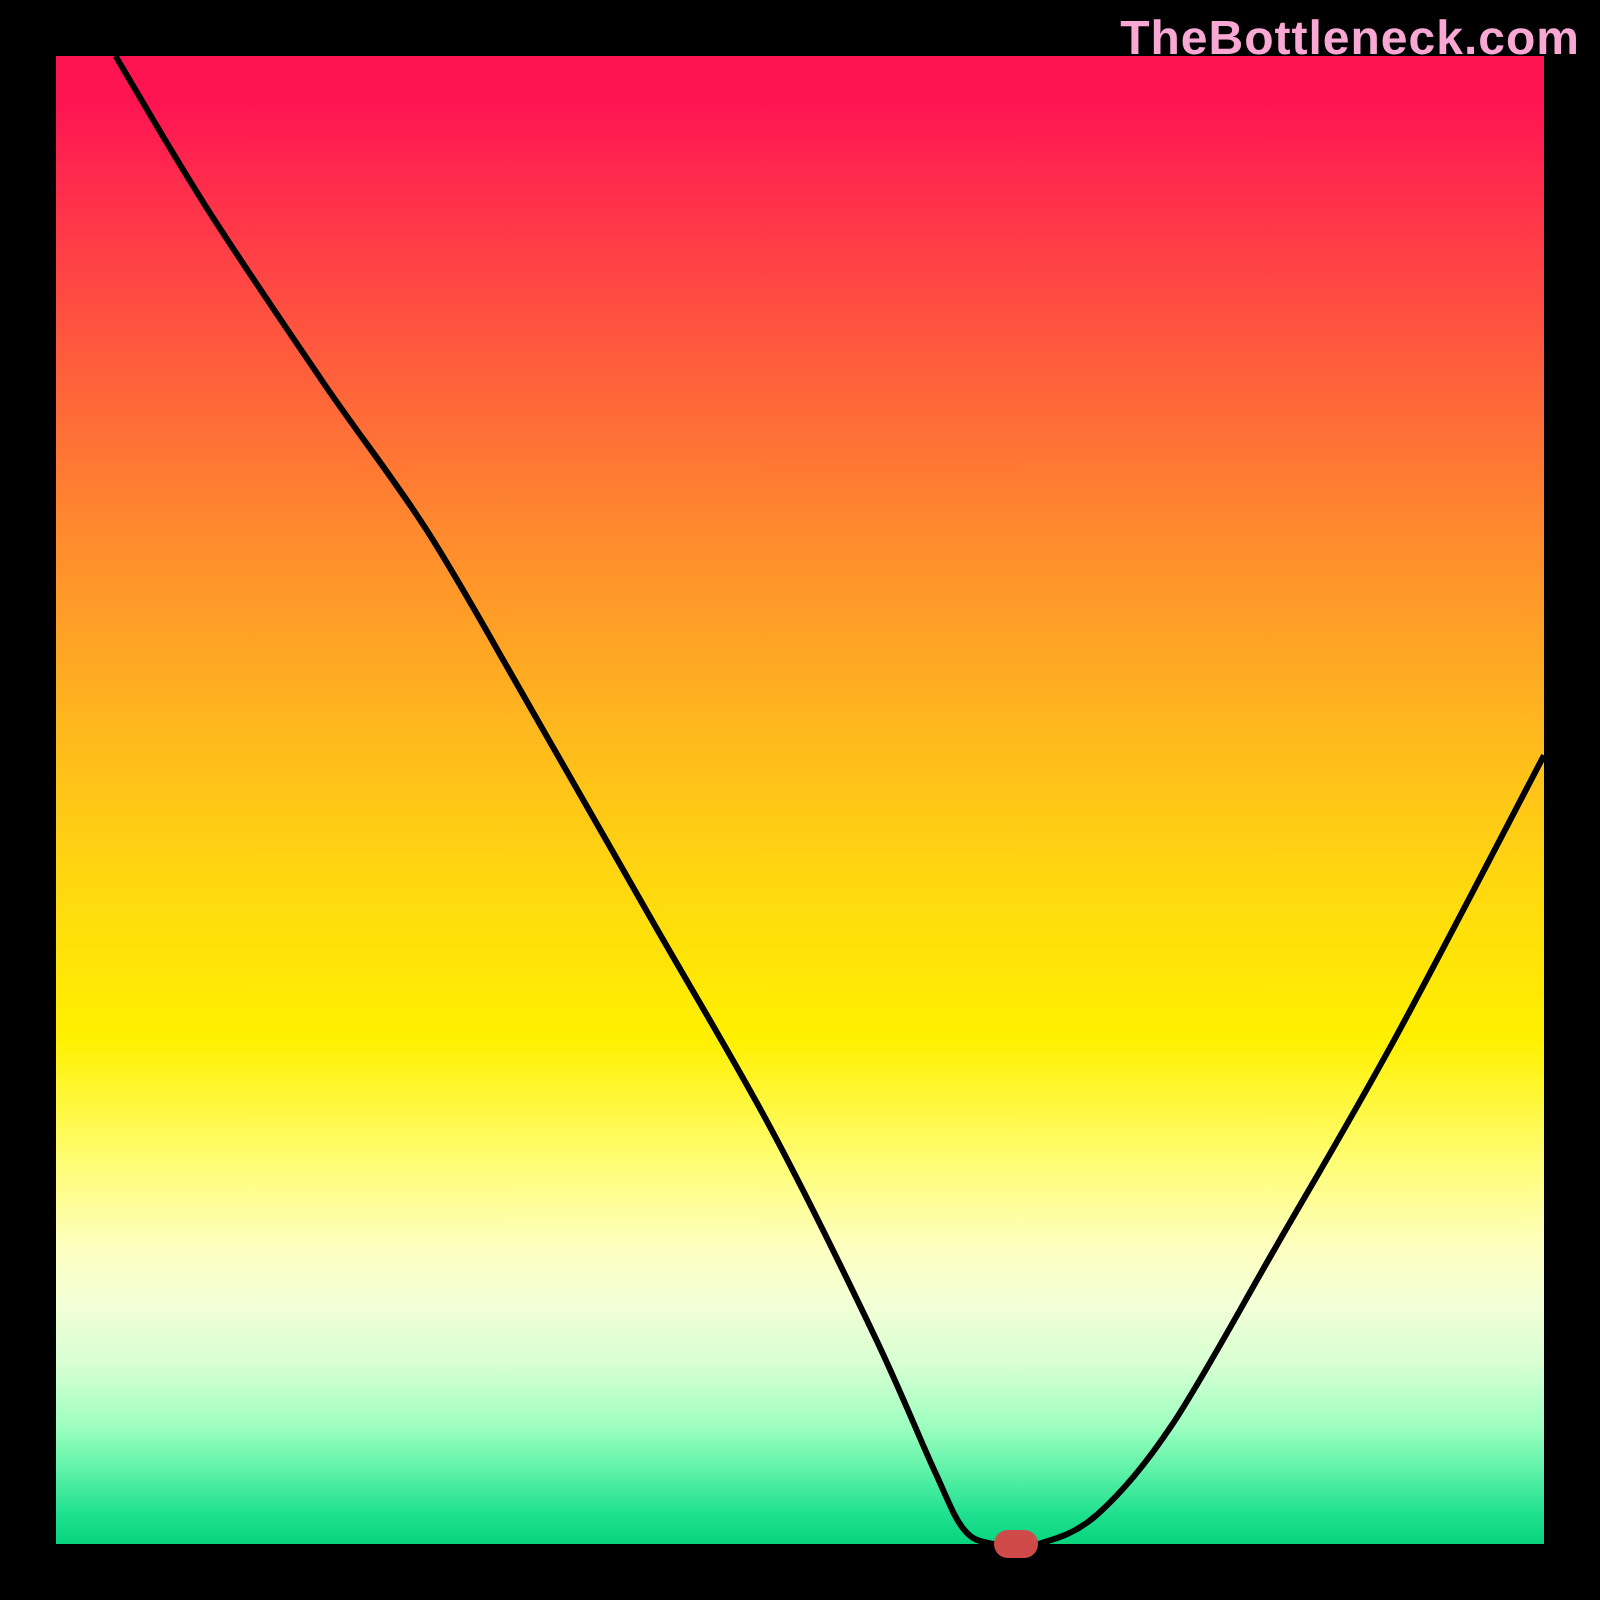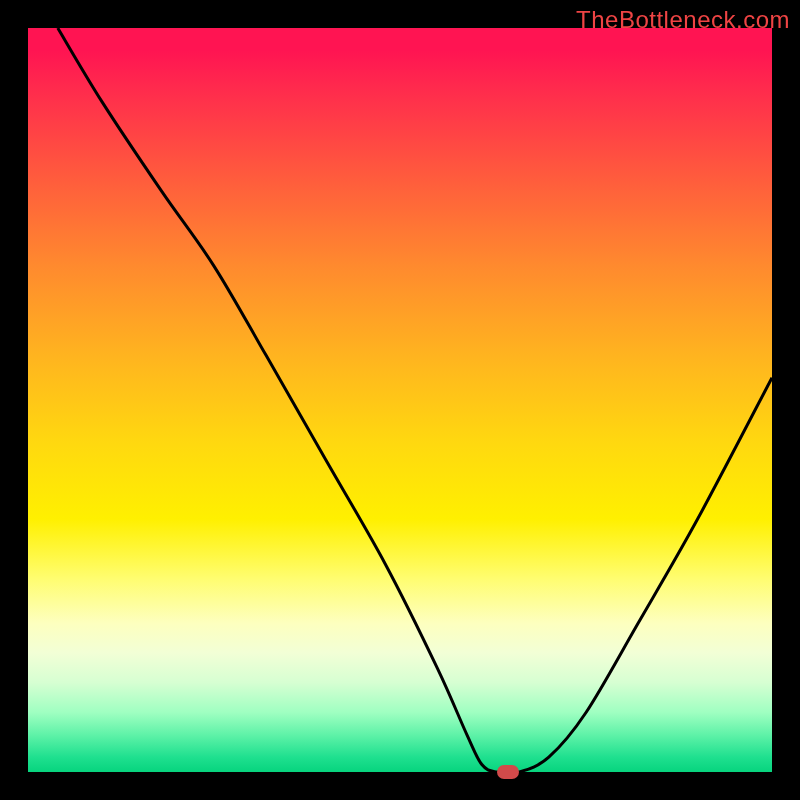--- a/index.html
+++ b/index.html
@@ -14,23 +14,23 @@
   .frame {
     position: relative;
     width: 800px;
     height: 800px;
     background: #000;
   }
   .watermark {
     position: absolute;
     top: 6px;
     right: 10px;
-    color: #ef4444;
+    color: #f9a8d4;
     font-size: 24px;
-    font-weight: 400;
+    font-weight: 700;
     letter-spacing: 0.5px;
     z-index: 3;
   }
   .plot-outer {
     position: absolute;
     left: 28px;
     top: 28px;
     width: 744px;
     height: 744px;
     background: #000;

